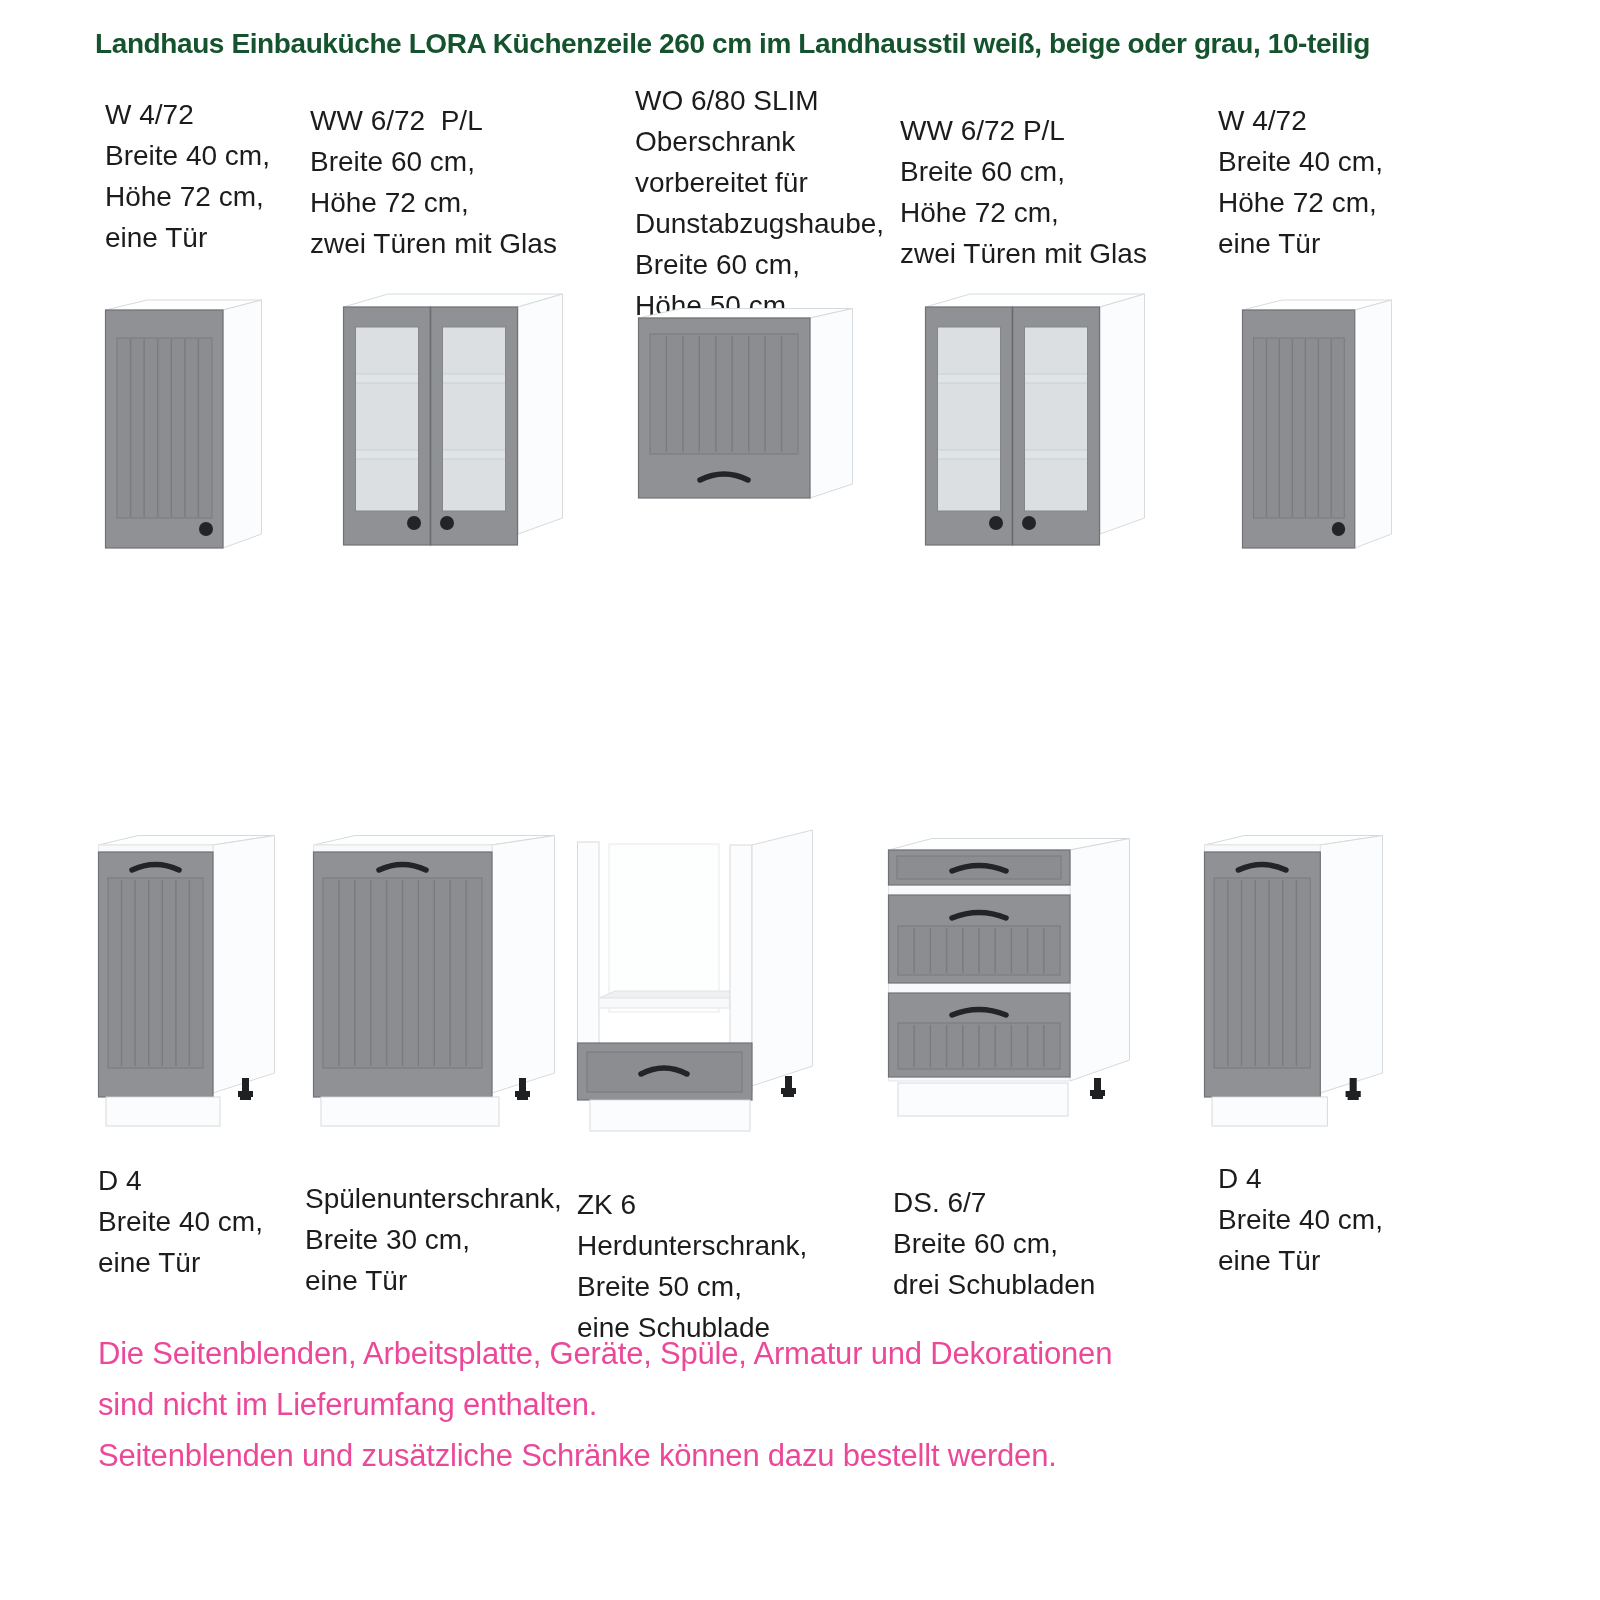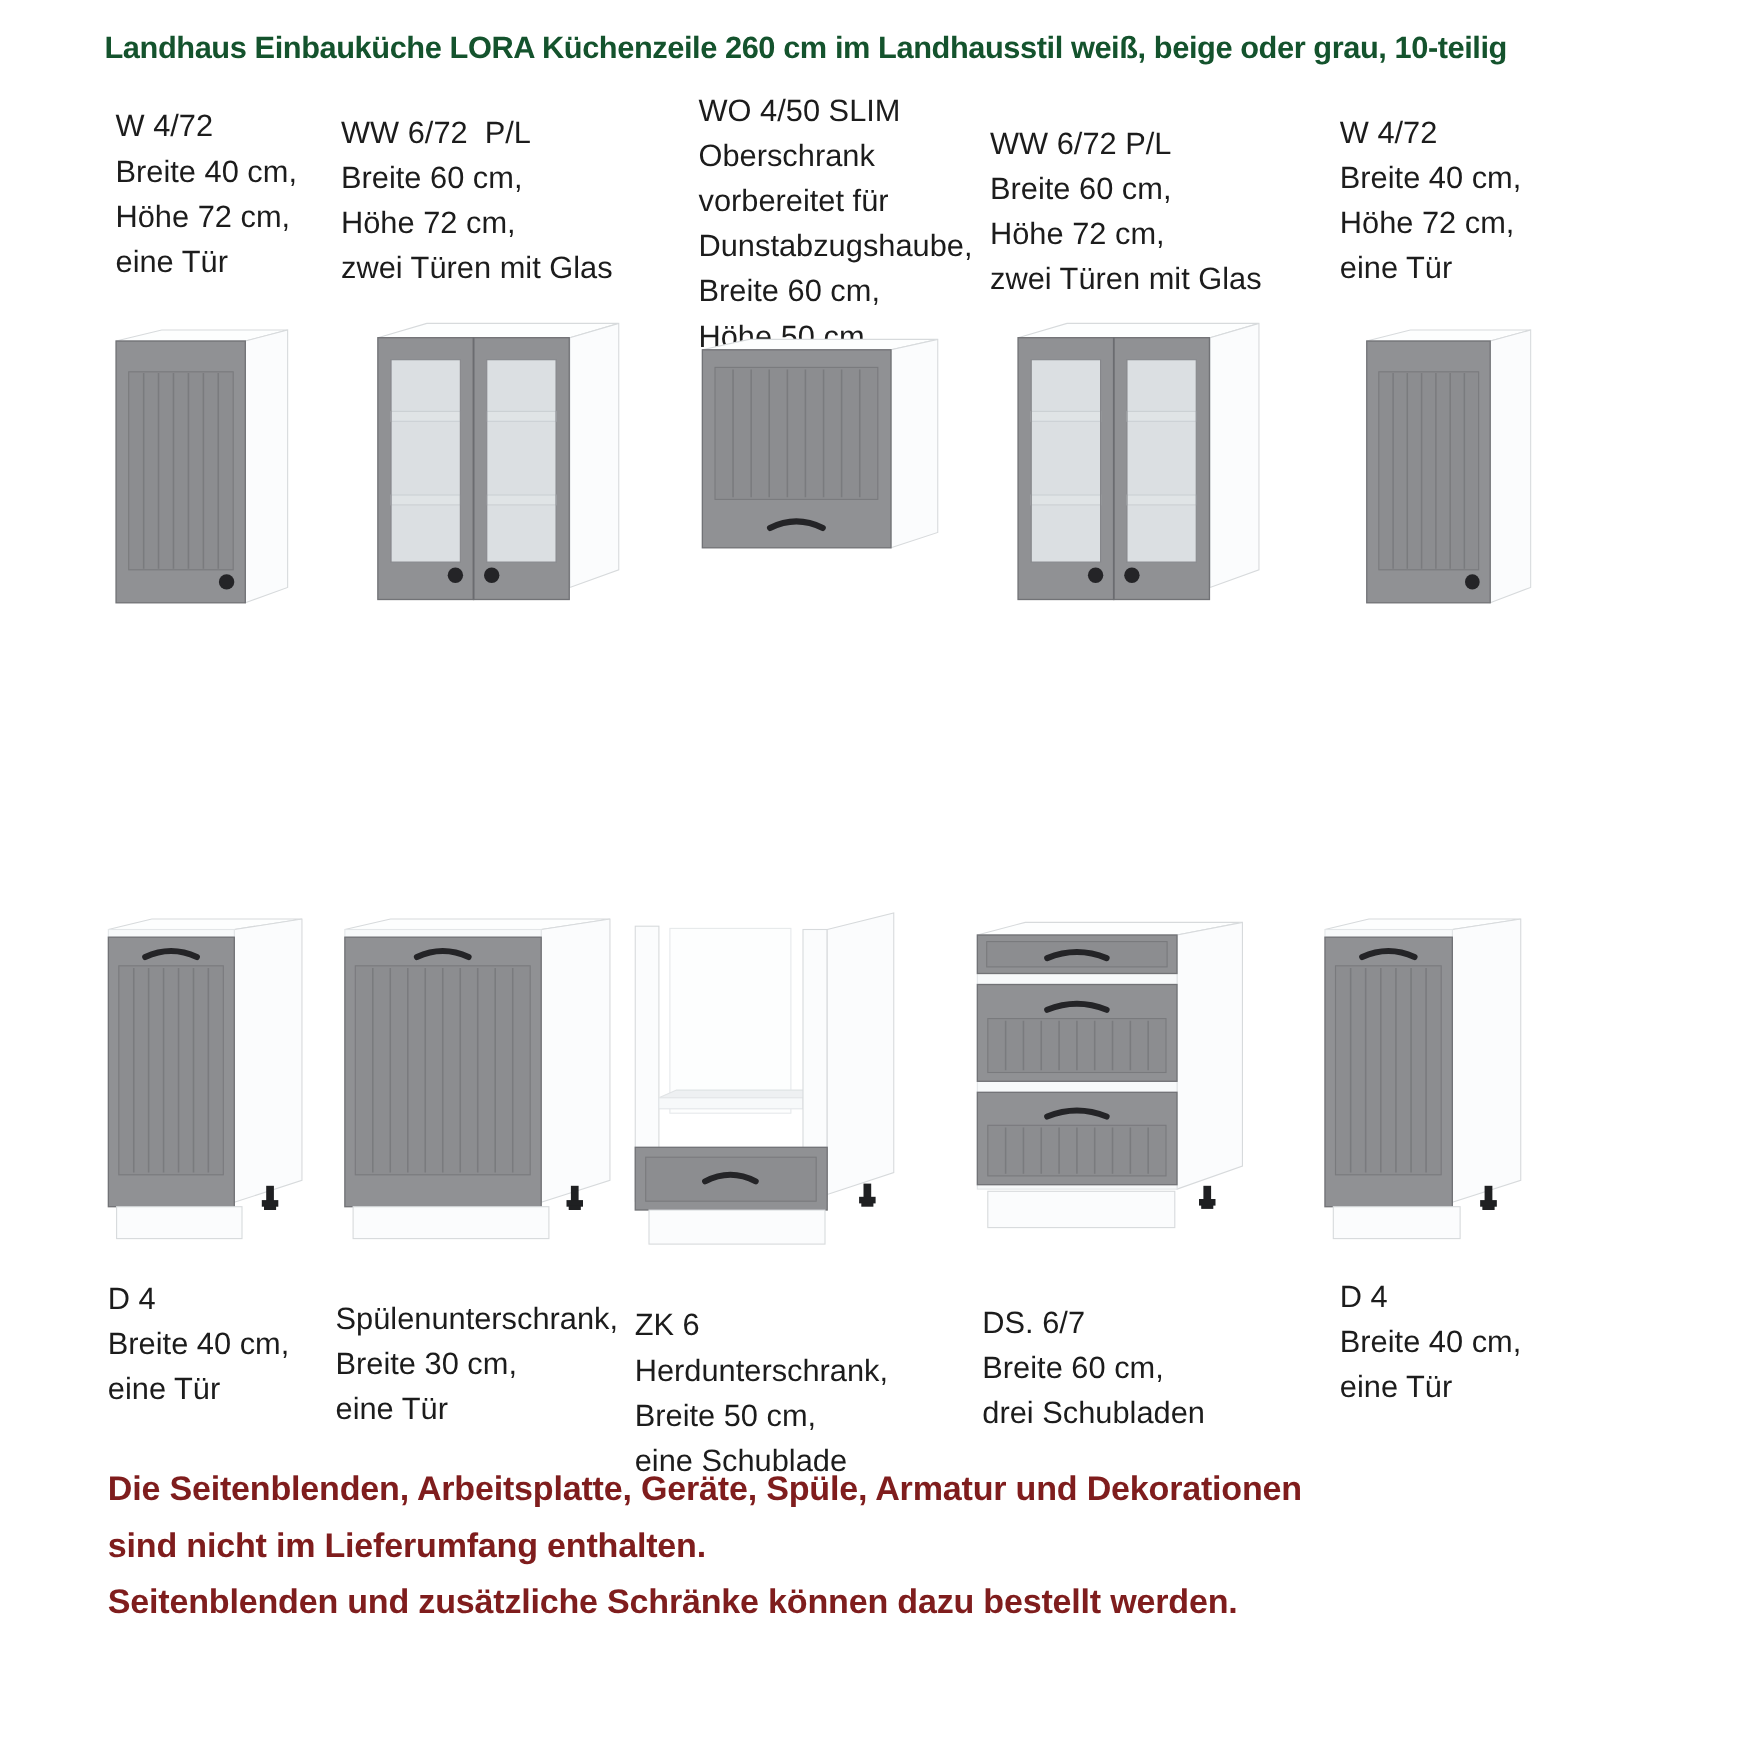--- a/index.html
+++ b/index.html
@@ -12,22 +12,22 @@
   .title{
     position:absolute;left:95px;top:28px;
     font-size:28px;font-weight:bold;letter-spacing:-0.4px;color:#14532d;
     white-space:pre;
   }
   .lbl{position:absolute;font-size:28px;line-height:41px;color:#1c1c1c;}
   .lbl .code{white-space:pre;}
   .lbl .specs{white-space:pre-line;}
   .footer{
     position:absolute;left:98px;top:1328px;
-    font-size:31px;font-weight:bold;line-height:51px;letter-spacing:-0.2px;
-    white-space:pre-line;color:#7f1d1d;
+    font-size:31px;font-weight:normal;line-height:51px;letter-spacing:-0.2px;
+    white-space:pre-line;color:#ec4899;
   }
   svg.cab{position:absolute;overflow:visible;}
   
   .sf-top   {fill:#fdfefe;stroke:#d7dadc;stroke-width:1;}
   .sf-white {fill:#fbfcfd;stroke:#d7dadc;stroke-width:1;}
   .sf-band  {fill:#f7f9fa;stroke:#e3e6e8;stroke-width:1;}
   .sf-back  {fill:#fdfefe;stroke:#e6e9eb;stroke-width:1;}
   .sf-floor {fill:#eef0f2;stroke:#e0e3e5;stroke-width:1;}
   .sf-door  {fill:#909194;stroke:#717276;stroke-width:1.2;}
   .sf-panel {fill:#8c8d90;stroke:#797a7d;stroke-width:1;}
@@ -165,21 +165,21 @@
 Höhe 72 cm,
 eine Tür</div>
 </div>
 <div class="lbl" style="left:310px;top:100px">
   <div class="code">WW 6/72  P/L</div>
   <div class="specs">Breite 60 cm,
 Höhe 72 cm,
 zwei Türen mit Glas</div>
 </div>
 <div class="lbl" style="left:635px;top:80px">
-  <div class="code">WO 4/50 SLIM</div>
+  <div class="code">WO 6/80 SLIM</div>
   <div class="specs">Oberschrank
 vorbereitet für
 Dunstabzugshaube,
 Breite 60 cm,
 Höhe 50 cm</div>
 </div>
 <div class="lbl" style="left:900px;top:110px">
   <div class="code">WW 6/72 P/L</div>
   <div class="specs">Breite 60 cm,
 Höhe 72 cm,

